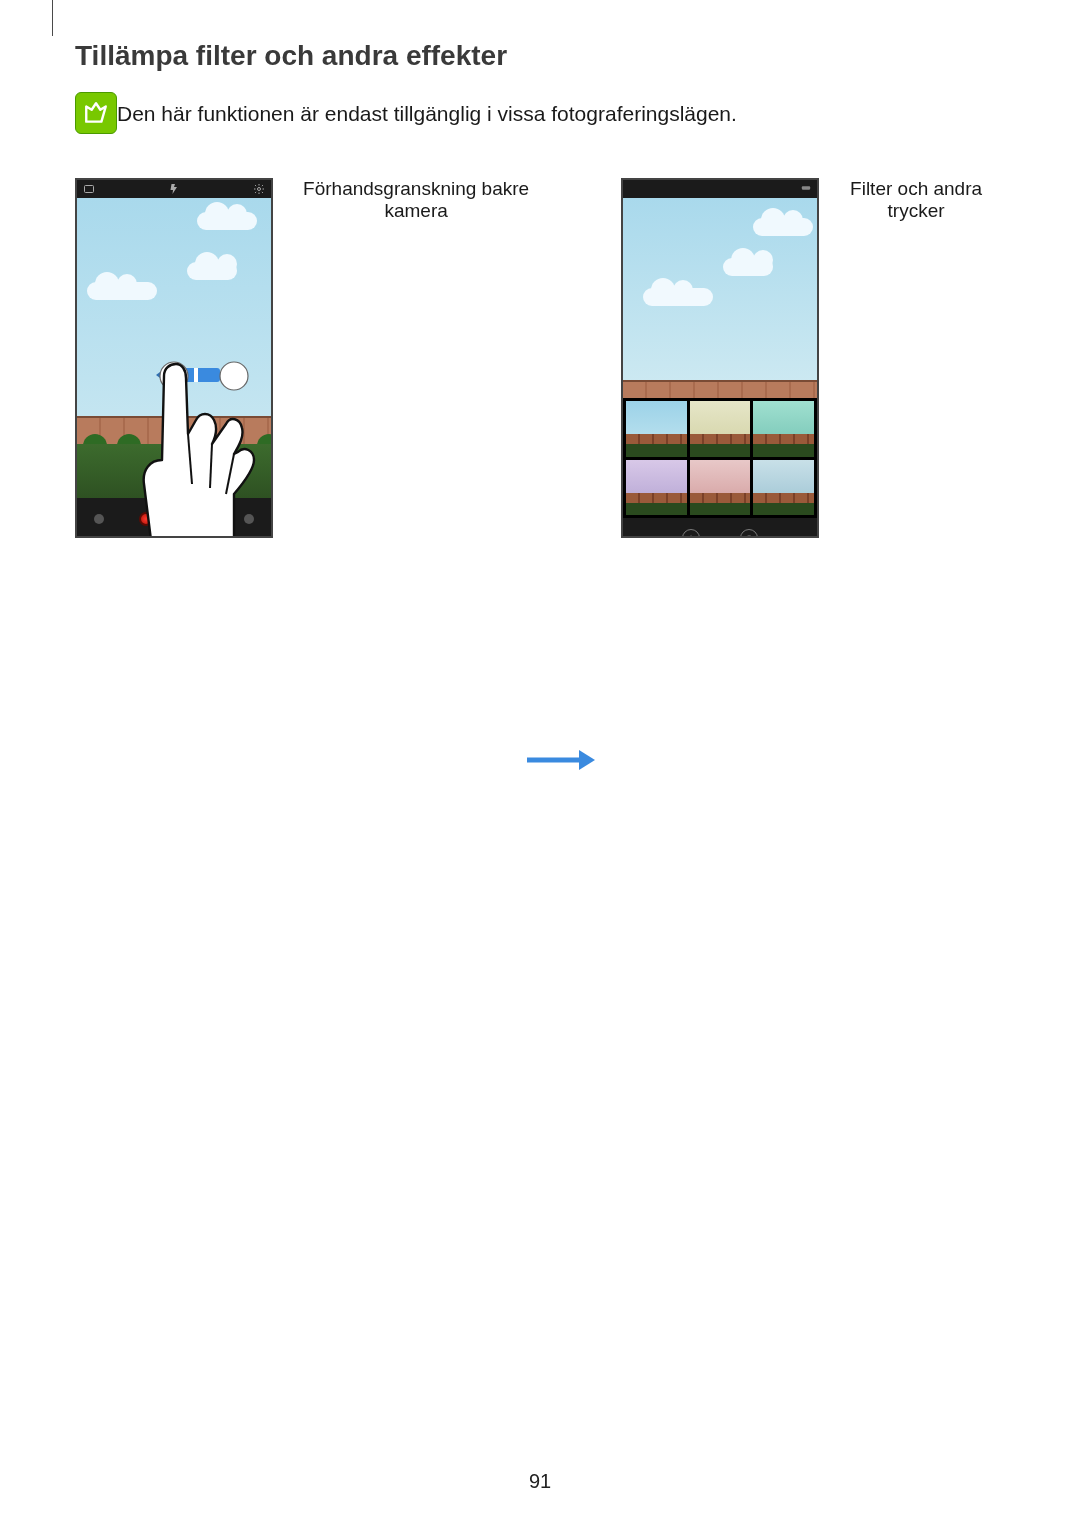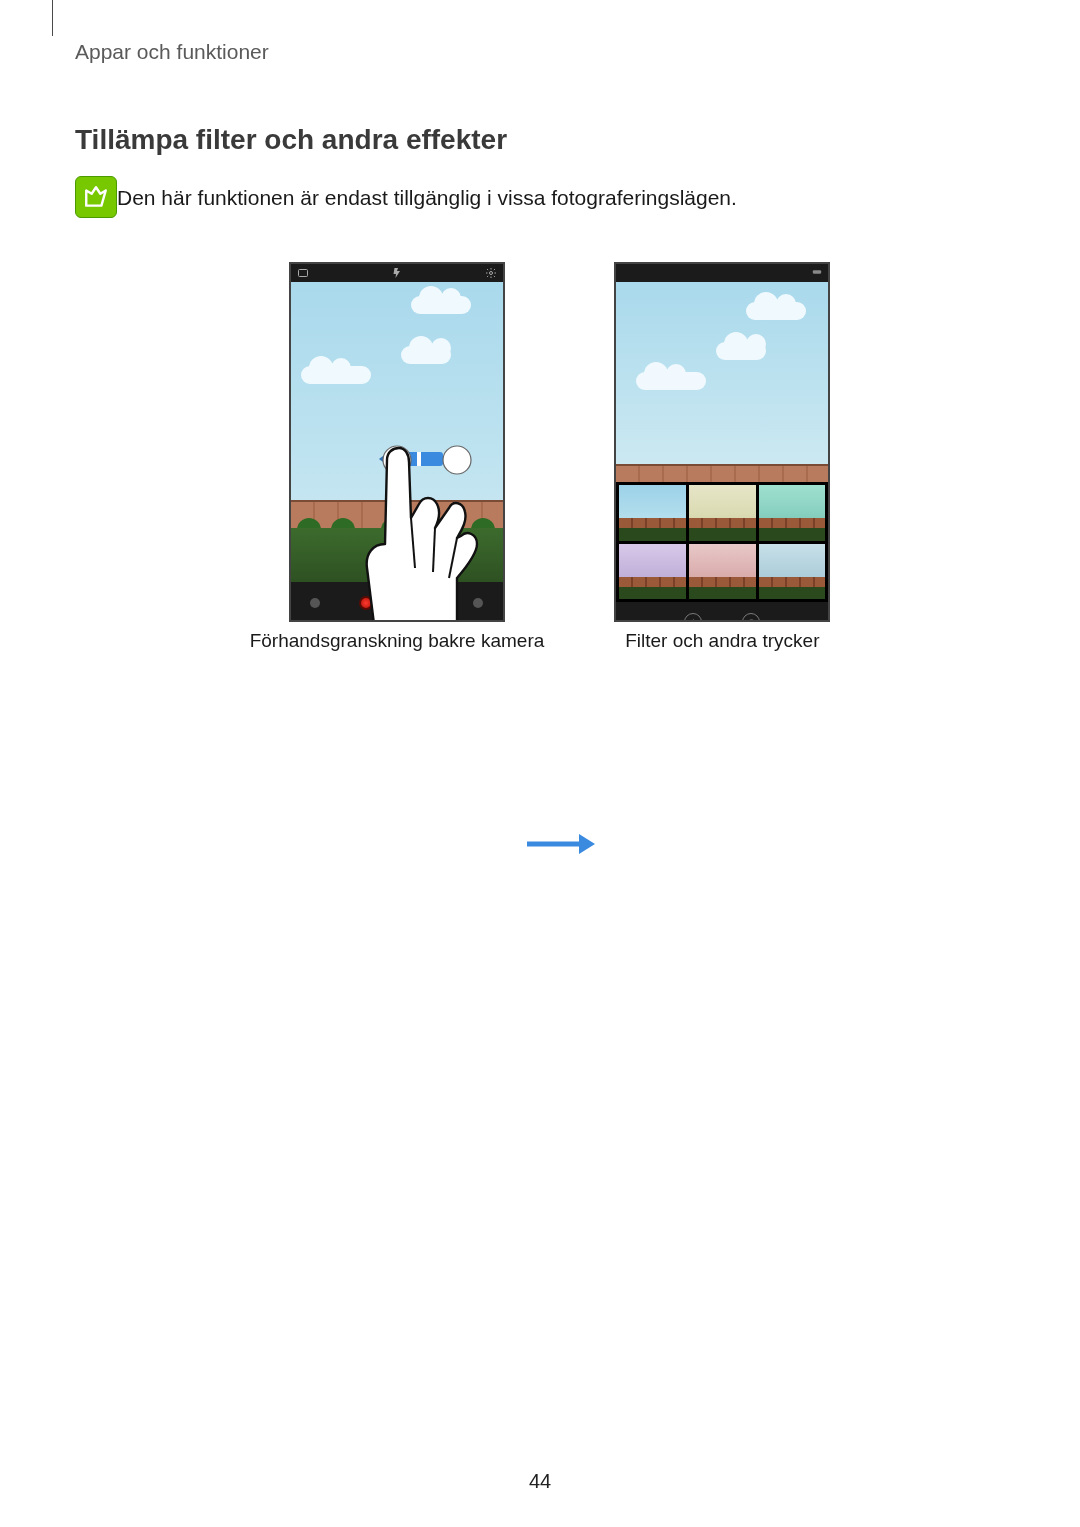--- a/index.html
+++ b/index.html
@@ -70,22 +70,21 @@
   .figures {
     display: flex;
     justify-content: center;
     align-items: flex-start;
     gap: 70px;
     margin-top: 6px;
     position: relative;
   }
   .fig-col {
     display: flex;
-    flex-direction: column;
-    align-items: center;
+    align-items: flex-start;
     gap: 8px;
   }
   .caption {
     font-size: 19px;
     text-align: center;
     color: #1a1a1a;
   }
 
   
   .phone {
@@ -231,21 +230,20 @@
     font-size: 20px;
     color: #222;
   }
 </style>
 </head>
 <body>
 
 <div class="page">
   <div class="tab-mark"></div>
 
-  <div class="breadcrumb">Appar och funktioner</div>
 
   <h2 class="section-title">Tillämpa filter och andra effekter</h2>
 
 
   <div class="note-row">
     <div class="note-icon">
       <svg width="26" height="26" viewBox="0 0 24 24" fill="none" stroke="#fff" stroke-width="2.2" stroke-linecap="round" stroke-linejoin="round">
         <path d="M3 20h14L21 6l-5 3-4-6-4 6-5-3z"></path>
       </svg>
     </div>
@@ -381,14 +379,14 @@
       <div class="caption">Filter och andra trycker</div>
     </div>
 
     <svg class="arrow" viewBox="0 0 70 24">
       <line x1="2" y1="12" x2="58" y2="12" stroke="#3a8adf" stroke-width="5"></line>
       <polygon points="54,2 70,12 54,22" fill="#3a8adf"></polygon>
     </svg>
 
   </div>
 
-  <div class="page-number">44</div>
+  <div class="page-number">91</div>
 </div>
 
 </body></html>

